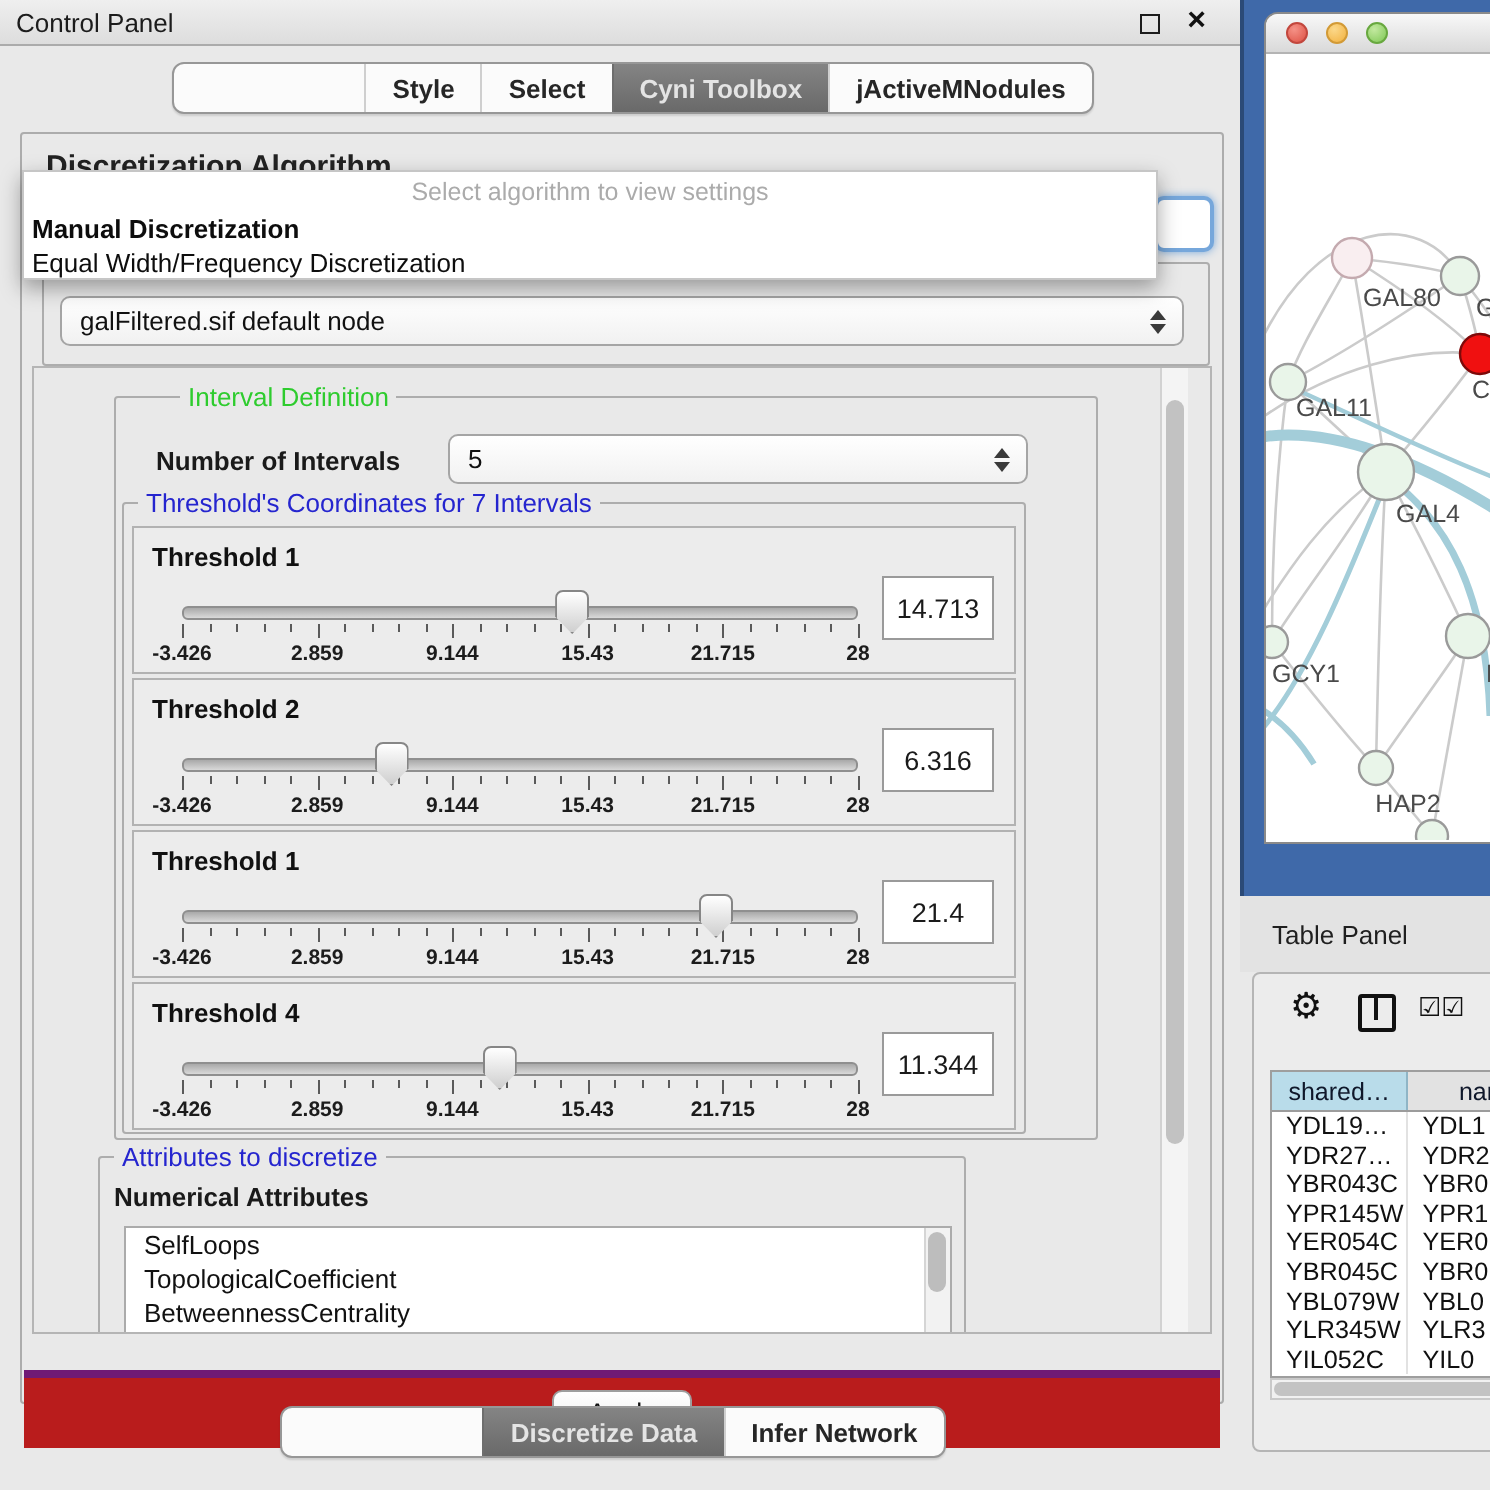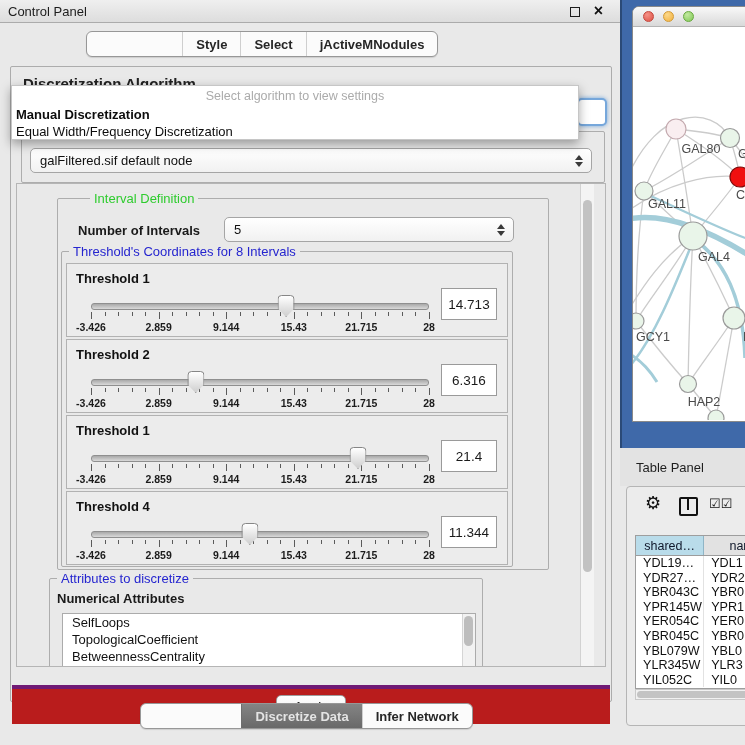--- a/index.html
+++ b/index.html
@@ -136,20 +136,23 @@
           <circle cx="10" cy="8" r="2.3" fill="#2E8F2E" stroke="#1E5F1E"></circle>
         </svg>
         <span>Network</span>
       </span>
       <span class="seg">
         <span>Style</span>
       </span>
       <span class="seg">
         <span>Select</span>
       </span>
+      <span class="seg active">
+        <span>Cyni Toolbox</span>
+      </span>
       <span class="seg">
         <span>jActiveMNodules</span>
       </span>
     </div>
 
   <div id="outer-panel">
     <div id="algo-title">Discretization Algorithm</div>
     <div id="combo-fragment"></div>
 
     <div id="popup">
@@ -176,21 +179,21 @@
         <span class="gtitle green">Interval Definition</span>
         <div id="noi-label">Number of Intervals</div>
         <div id="noi-combo" class="combo">
           <span class="ct">5</span>
           <span class="spinner">
               <span class="up"></span>
               <span class="dn"></span>
             </span>
         </div>
         <div id="thr-group" class="group">
-          <span class="gtitle blue">Threshold's Coordinates for 8 Intervals</span>
+          <span class="gtitle blue">Threshold's Coordinates for 7 Intervals</span>
           <div id="thr-rows">
               <div class="thr-row">
                 <div class="thr-label">Threshold 1</div>
                 <div class="slider">
                   <div class="track"></div>
                   <div class="ticks">
                     <span class="tick major" style="left: 0%;"></span>
                     <span class="tick" style="left: 4%;"></span>
                     <span class="tick" style="left: 8%;"></span>
                     <span class="tick" style="left: 12%;"></span>

